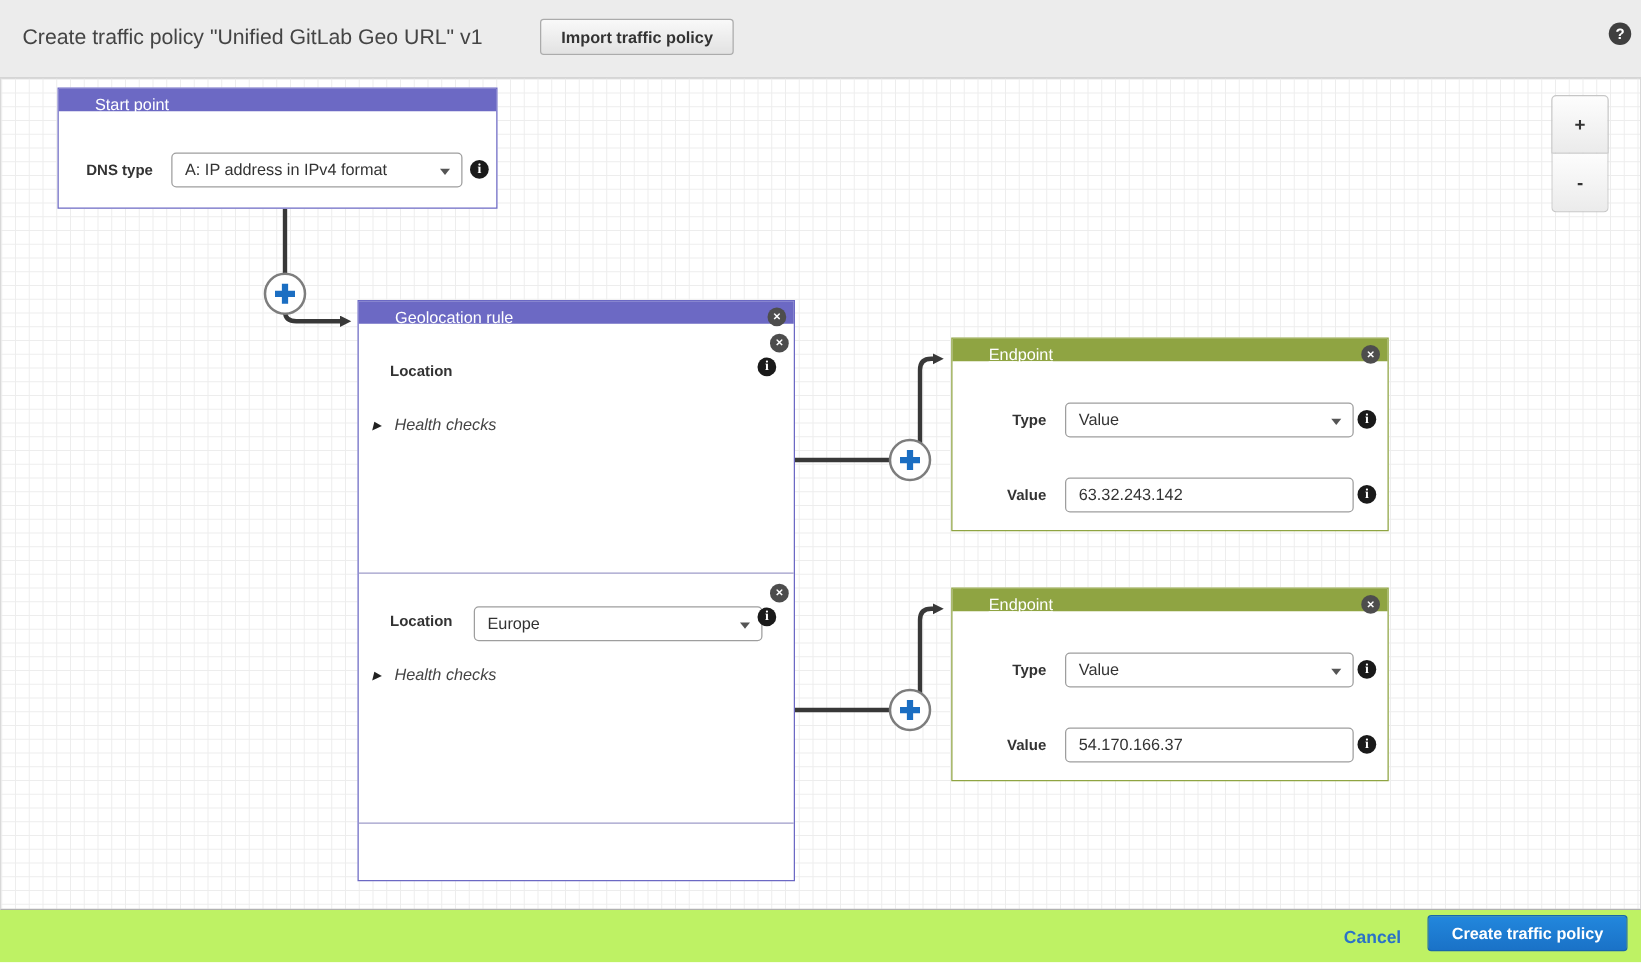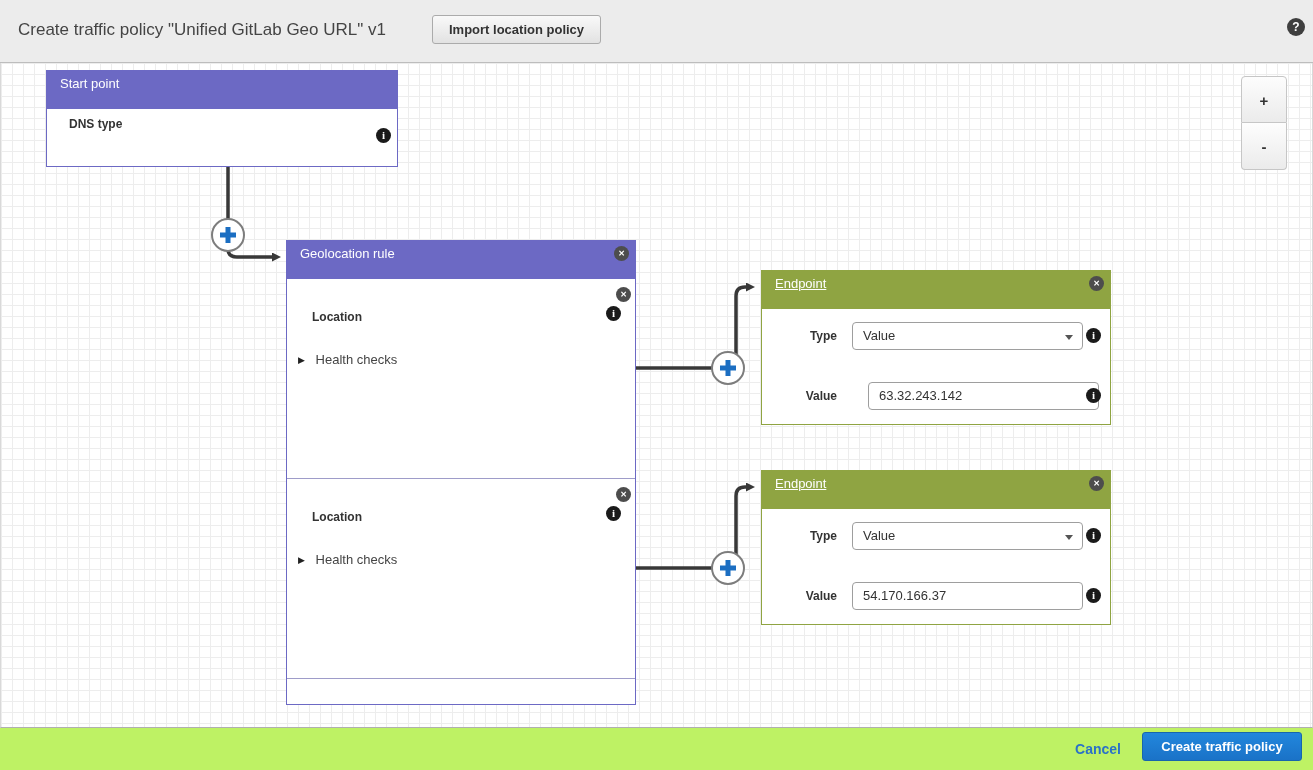--- a/index.html
+++ b/index.html
@@ -27,22 +27,22 @@
             background-size:11px 11px;
             border-bottom:1px solid #b0b0b0;
             border-left:1px solid #d9d9d9; border-right:1px solid #d9d9d9; }
 
   svg.wires { position:absolute; top:0; left:0; width:1313px; height:665px; pointer-events:none; }
 
   
   .node { position:absolute; background:#fff; border:1px solid; }
   .node.purple { border-color:#6c69c4; }
   .node.green  { border-color:#8fa442; }
-  .node-header { height:38px; color:#fff; font-size:13px; line-height:26px;
-                 padding-left:13px; position:relative; }
+  .node-header { height:18px; color:#fff; font-size:13px; line-height:26px;
+                 padding-left:29px; position:relative; }
   .purple .node-header { background:#6c69c4; }
   .green  .node-header { background:#8fa442;text-decoration:underline; }
 
   .icon-close { position:absolute; width:15px; height:15px; border-radius:50%;
                 background:#4d4d4d; color:#fff; font-size:8px; font-weight:bold;
                 text-align:center; line-height:15px; cursor:pointer; }
   .node-header .icon-close { top:5px; right:6px; }
   .icon-info { position:absolute; width:15px; height:15px; border-radius:50%;
                background:#1a1a1a; color:#fff; font-size:11px; font-weight:bold;
                font-family:"Liberation Serif", serif; text-align:center; line-height:14px; }
@@ -58,21 +58,21 @@
                border-radius:4px; font-size:13px; color:#333; line-height:26px;
                padding:0 10px; }
 
   
   #start-point { left:45px; top:7px; width:352px; height:97px; }
 
   
   #geo-rule { left:285px; top:177px; width:350px; height:465px; }
   .geo-section { height:200px; position:relative; border-bottom:1px solid #9e9cc9; }
   .health-row { position:absolute; left:11px; top:73px; font-size:13px; color:#444;
-                cursor:pointer; }
+                cursor:pointer;font-style:italic; }
   .tri { font-size:9px; color:#222; margin-right:7px; vertical-align:1px; }
   .geo-footer { height:38px; position:relative; text-align:center; line-height:38px; }
   .add-link { font-size:13px; color:#2a72c8; cursor:pointer; }
   .plus-badge { display:inline-block; width:16px; height:16px; border-radius:50%;
                 background:#2373c8; color:#fff; font-size:13px; font-weight:bold;
                 line-height:16px; text-align:center; margin-right:7px; vertical-align:-3px; }
 
   
   .endpoint { width:350px; height:155px; }
   #endpoint-1 { left:760px; top:207px; }
@@ -95,21 +95,21 @@
                 border-radius:3px; color:#fff; font-size:13px; font-weight:bold;
                 text-align:center; line-height:27px; cursor:pointer; }
 </style>
 </head>
 <body>
 
 <div id="app">
 
   <div class="topbar">
     <div class="topbar-title">Create traffic policy "Unified GitLab Geo URL" v1</div>
-    <button class="import-btn">Import location policy</button>
+    <button class="import-btn">Import traffic policy</button>
     <div class="help-btn">?</div>
   </div>
 
   <div class="canvas">
 
     <svg class="wires" viewBox="0 0 1313 665">
       <defs>
         <marker id="arrow" markerUnits="userSpaceOnUse" markerWidth="11" markerHeight="10" refX="1" refY="4.5" orient="auto">
           <path d="M0,0 L9,4.5 L0,9 z" fill="#383838"></path>
         </marker>
@@ -131,21 +131,25 @@
       <g>
         <path d="M635,505 H722" fill="none" stroke="#383838" stroke-width="3.5"></path>
         <path d="M735,500 V433 Q735,424 744,424 H746" fill="none" stroke="#383838" stroke-width="3.5" marker-end="url(#arrow)"></path>
         <circle cx="727" cy="505" r="16" fill="#fff" stroke="#7d7d7d" stroke-width="2"></circle>
         <path d="M719,505 H735 M727,497 V513" stroke="#1b6ec2" stroke-width="5" fill="none"></path>
       </g>
     </svg>
 
     <div class="node purple" id="start-point">
       <div class="node-header">Start point</div>
-      <div class="field-label" style="left:22px; top:46px;">DNS type</div>
+      <div class="field-label" style="left:22px; top:58px;">DNS type</div>
+      <div class="dropdown" style="left:90px; top:51px; width:233px;">
+        <span>A: IP address in IPv4 format</span>
+        <span class="caret"></span>
+      </div>
       <div class="icon-info" style="left:329px; top:57px;">i</div>
     </div>
 
     <div class="node purple" id="geo-rule">
       <div class="node-header">
         <span>Geolocation rule</span>
         <span class="icon-close">✕</span>
       </div>
 
       <div class="geo-section">
@@ -154,20 +158,24 @@
         <div class="icon-info" style="right:14px; top:27px;">i</div>
         <div class="health-row">
           <span class="tri">▶</span>
           <span>Health checks</span>
         </div>
       </div>
 
       <div class="geo-section">
         <span class="icon-close" style="top:8px; right:4px;">✕</span>
         <div class="field-label" style="left:25px; top:31px;">Location</div>
+        <div class="dropdown" style="left:92px; top:26px; width:231px;">
+          <span>Europe</span>
+          <span class="caret"></span>
+        </div>
         <div class="icon-info" style="right:14px; top:27px;">i</div>
         <div class="health-row">
           <span class="tri">▶</span>
           <span>Health checks</span>
         </div>
       </div>
 
     </div>
 
     <div class="node green endpoint" id="endpoint-1">
@@ -175,21 +183,21 @@
         <span>Endpoint</span>
         <span class="icon-close">✕</span>
       </div>
       <div class="field-label" style="left:15px; top:58px; width:60px; text-align:right;">Type</div>
       <div class="dropdown" style="left:90px; top:51px; width:231px;">
         <span>Value</span>
         <span class="caret"></span>
       </div>
       <div class="icon-info" style="right:9px; top:57px;">i</div>
       <div class="field-label" style="left:15px; top:118px; width:60px; text-align:right;">Value</div>
-      <div class="textinput" style="left:90px; top:111px; width:231px;margin-left:16px;">63.32.243.142</div>
+      <div class="textinput" style="left:90px; top:111px; width:231px;">63.32.243.142</div>
       <div class="icon-info" style="right:9px; top:117px;">i</div>
     </div>
 
     <div class="node green endpoint" id="endpoint-2">
       <div class="node-header">
         <span>Endpoint</span>
         <span class="icon-close">✕</span>
       </div>
       <div class="field-label" style="left:15px; top:58px; width:60px; text-align:right;">Type</div>
       <div class="dropdown" style="left:90px; top:51px; width:231px;">

